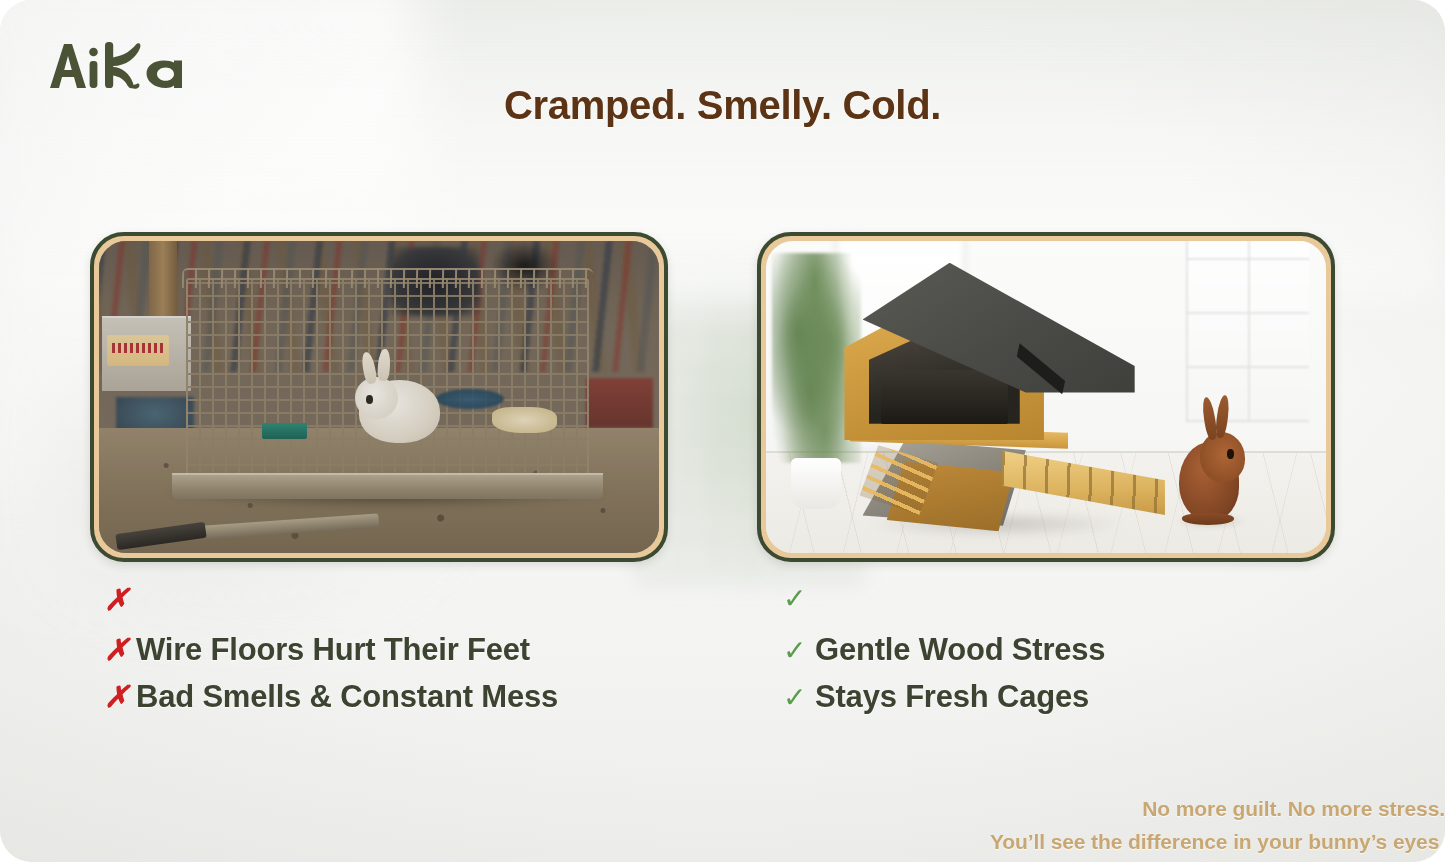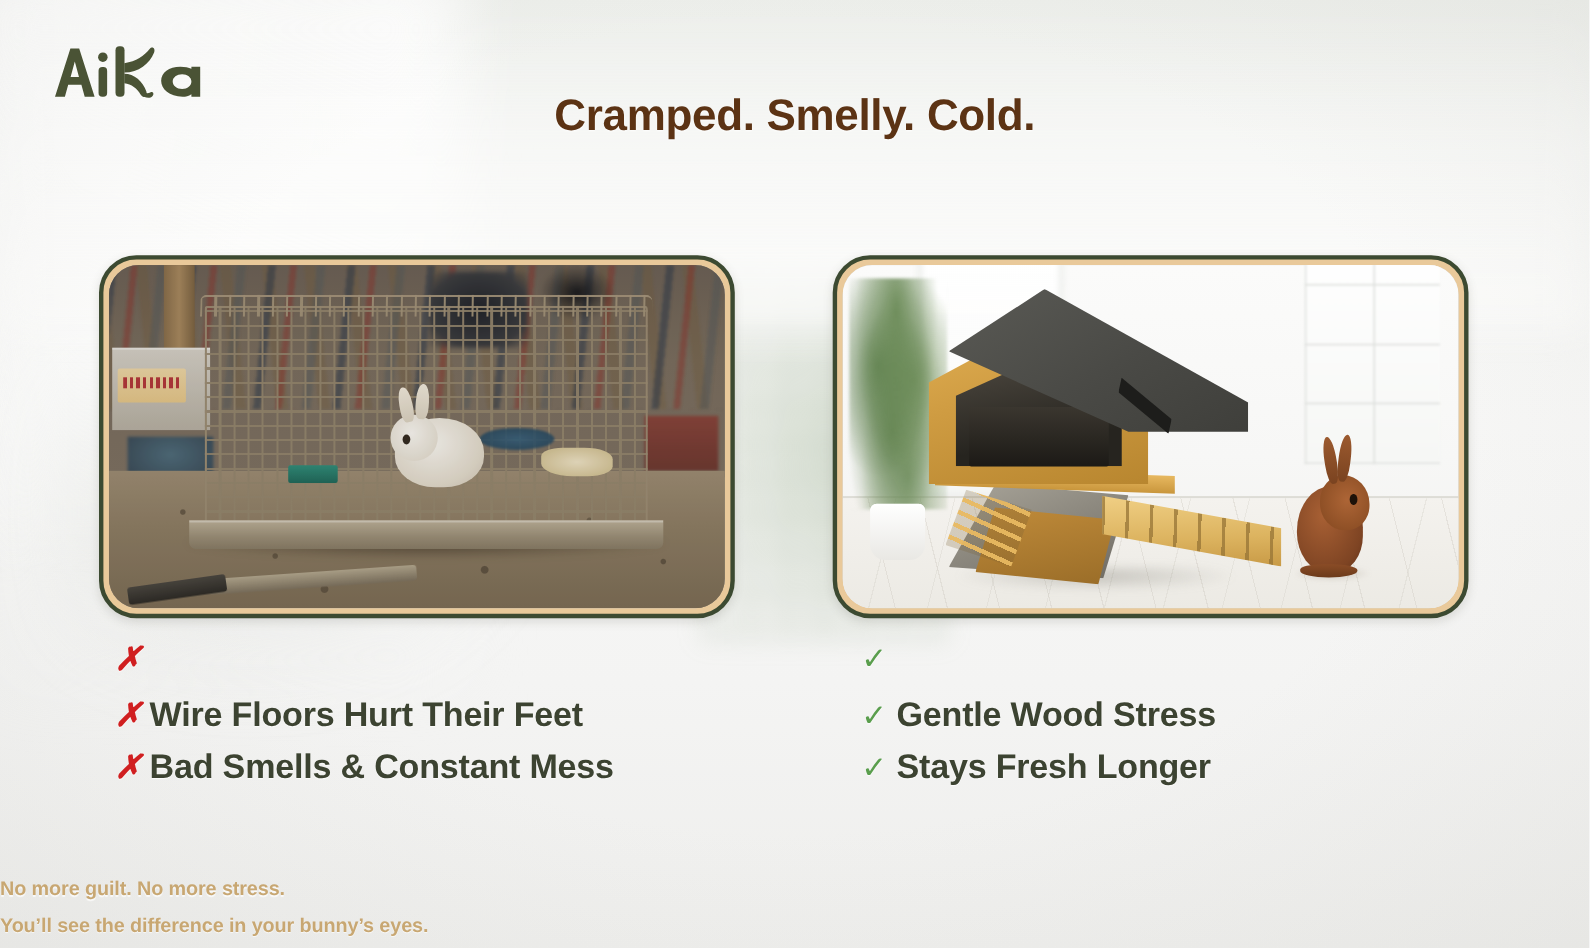--- a/index.html
+++ b/index.html
@@ -10,20 +10,21 @@
     overflow:hidden;
     font-family:"Liberation Sans", sans-serif;
   }
 
   
   #page {
     position:relative;
     width:1445px; height:862px;
     background:#f3f3f1;
     overflow:hidden;
+    border-radius:32px;
   }
   .bg-layer { position:absolute; inset:0; pointer-events:none; }
 
   .bg-base {
     background:
       linear-gradient(180deg,#eceeea 0%,#f4f5f3 16%,#f7f7f6 45%,#f4f4f3 72%,#eeeeec 100%);
   }
   
   .bg-win-l {
     left:-40px; top:-30px; width:300px; height:520px;
@@ -419,23 +420,23 @@
     font-style:italic; line-height:1;
   }
   .mark-check {
     display:inline-block; width:20px;
     color:#5a9e4d; font-size:28px; font-weight:normal; line-height:1;
   }
 
   
   #footer {
     position:absolute; left:0; right:0; top:792px;
-    text-align:left;
+    text-align:right;
     color:#c8a772;
-    font-size:18px; font-weight:bold;
+    font-size:21px; font-weight:bold;
     line-height:33px;
     letter-spacing:-0.1px;
   }
   #footer span { display:block; text-shadow:0 1px 1px rgba(255,255,255,.75); }
 </style>
 </head>
 <body>
 
 <div id="page">
 
@@ -570,21 +571,21 @@
   <div class="list" id="list-right">
     <div class="list-item">
       <span class="mark-check">✓</span>
     </div>
     <div class="list-item">
       <span class="mark-check">✓</span>
       <span>Gentle Wood Stress</span>
     </div>
     <div class="list-item">
       <span class="mark-check">✓</span>
-      <span>Stays Fresh Longer</span>
+      <span>Stays Fresh Cages</span>
     </div>
   </div>
 
   <div id="footer">
     <span>No more guilt. No more stress.</span>
     <span>You’ll see the difference in your bunny’s eyes.</span>
   </div>
 
 </div>
 

